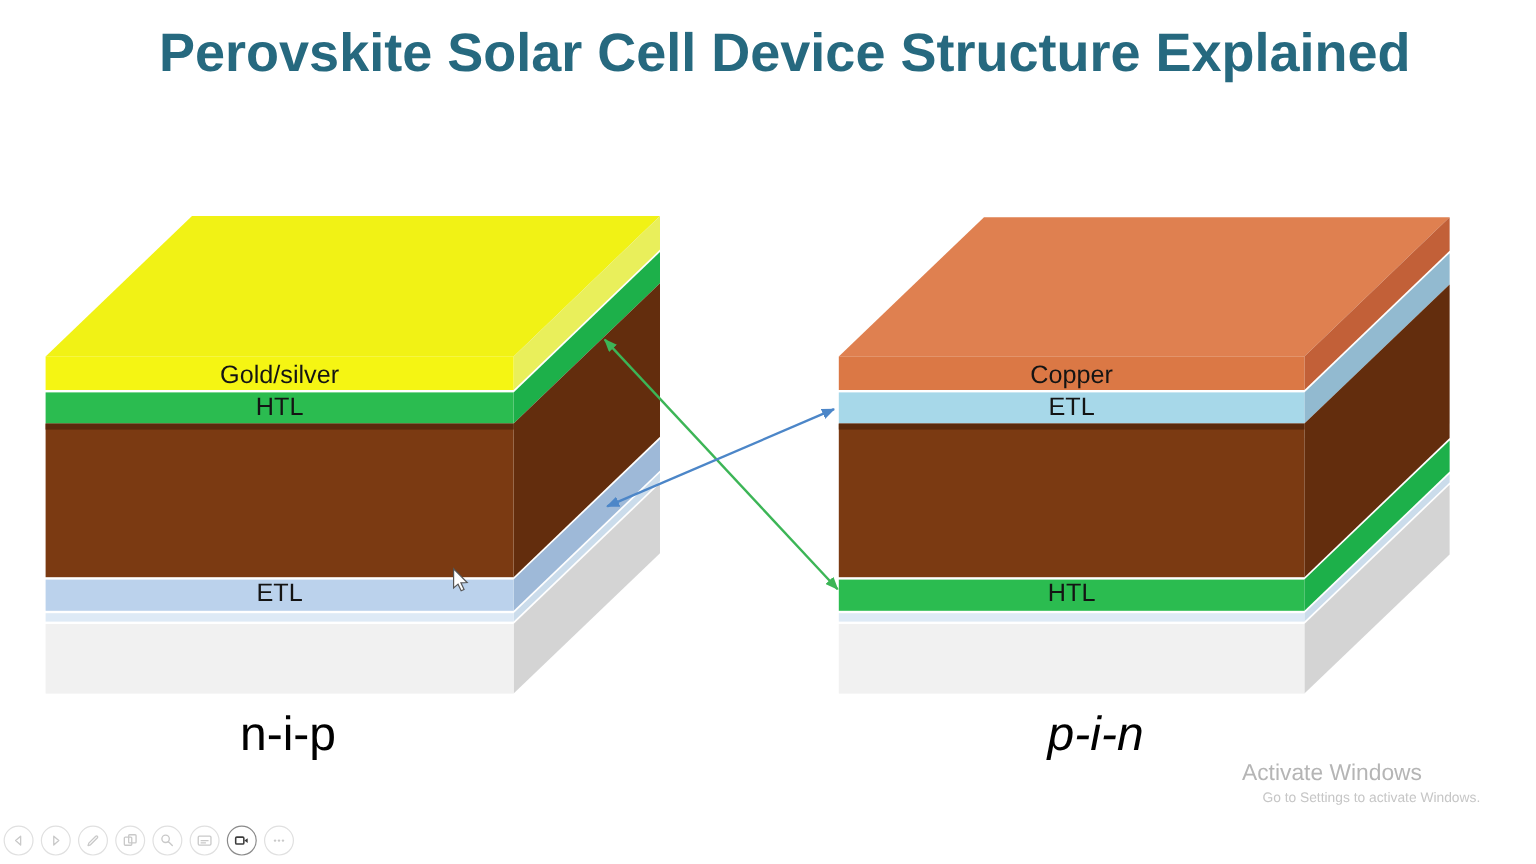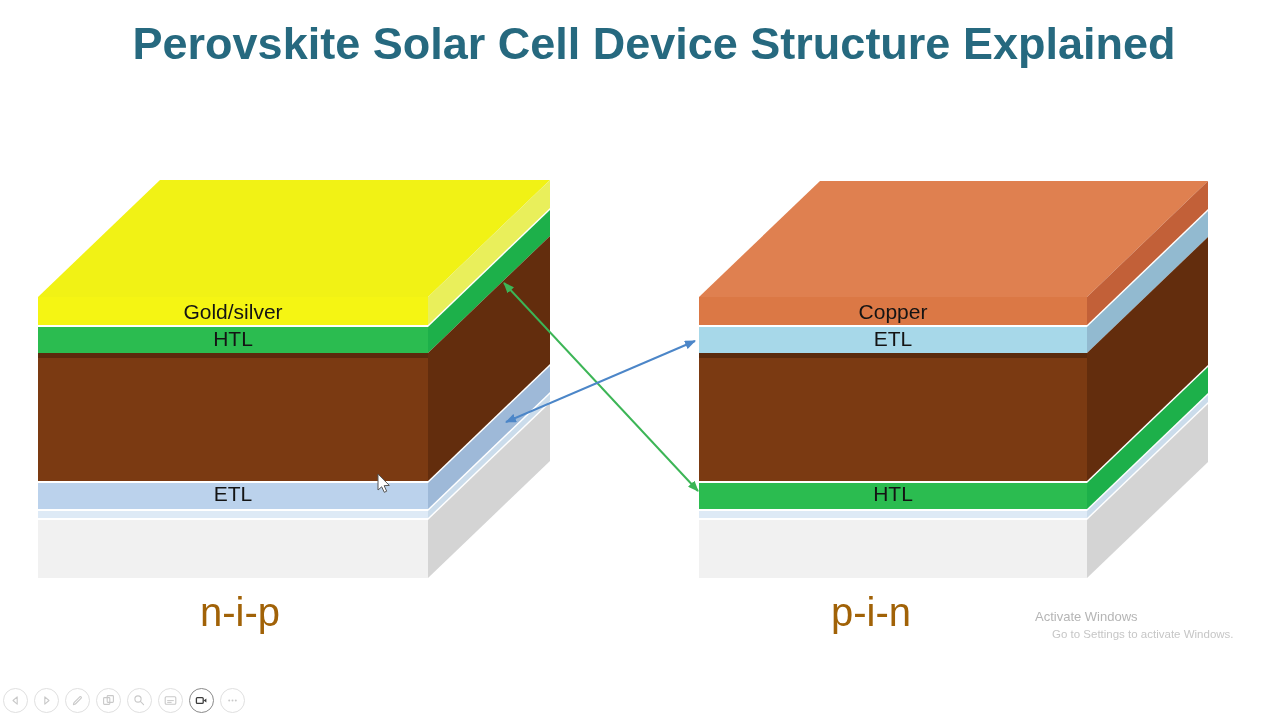--- a/index.html
+++ b/index.html
@@ -12,26 +12,26 @@
     font-weight:bold;font-size:45px;line-height:71px;letter-spacing:0;padding-left:28px;
   }
   .slide-title .line{display:block;}
   .diagram-svg{position:absolute;left:0;top:0;}
   .layer-label{
     font-family:"Liberation Sans",sans-serif;font-size:21px;fill:#141414;
     text-anchor:middle;
   }
   .stack-caption{
     position:absolute;top:590px;width:220px;text-align:center;
-    font-size:40px;color:#a16207;
+    font-size:40px;color:#000000;
   }
   .caption-nip{left:130px;}
-  .caption-pin{left:761px;}
+  .caption-pin{left:803px;font-style:italic;}
   .watermark{position:absolute;left:1035px;top:610px;line-height:1;}
-  .wm-line1{font-size:13px;}
+  .wm-line1{font-size:19px;margin-top:25px;}
   .wm-line2{font-size:11.5px;margin-top:6px;}
   .presenter-toolbar{
     position:absolute;left:3px;top:688px;display:flex;gap:6px;align-items:center;
   }
   .tb-btn{
     width:25px;height:25px;border-radius:50%;border:1px solid #e0e0e0;
     background:#ffffff;color:#c9c9c9;display:flex;align-items:center;
     justify-content:center;padding:0;cursor:pointer;
   }
   .tb-btn.active{border-color:#8a8a8a;color:#3b3b3b;}

